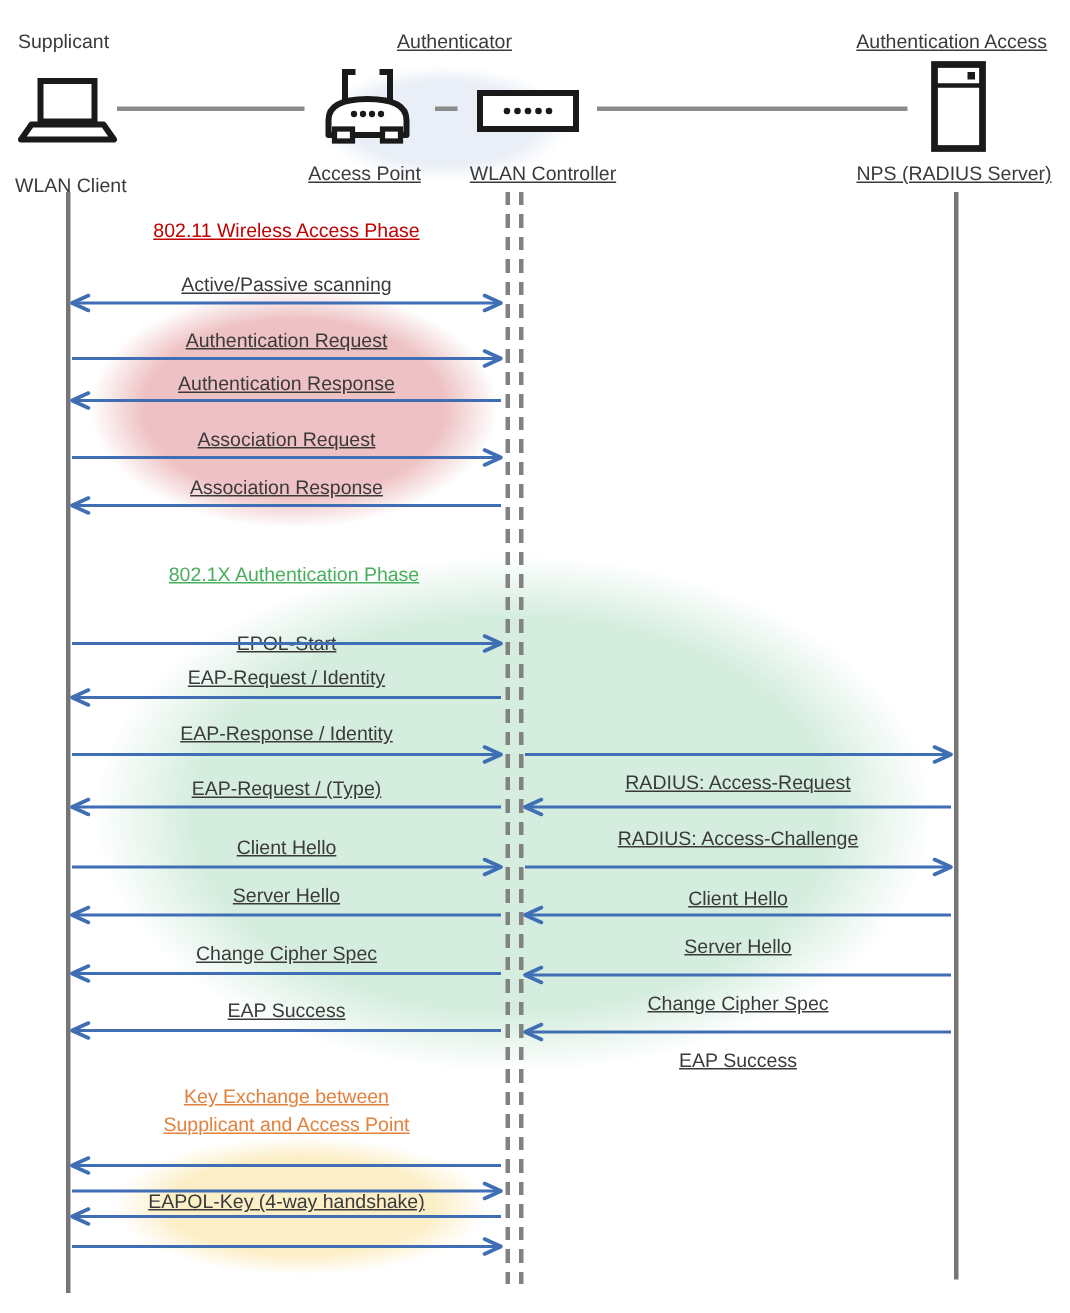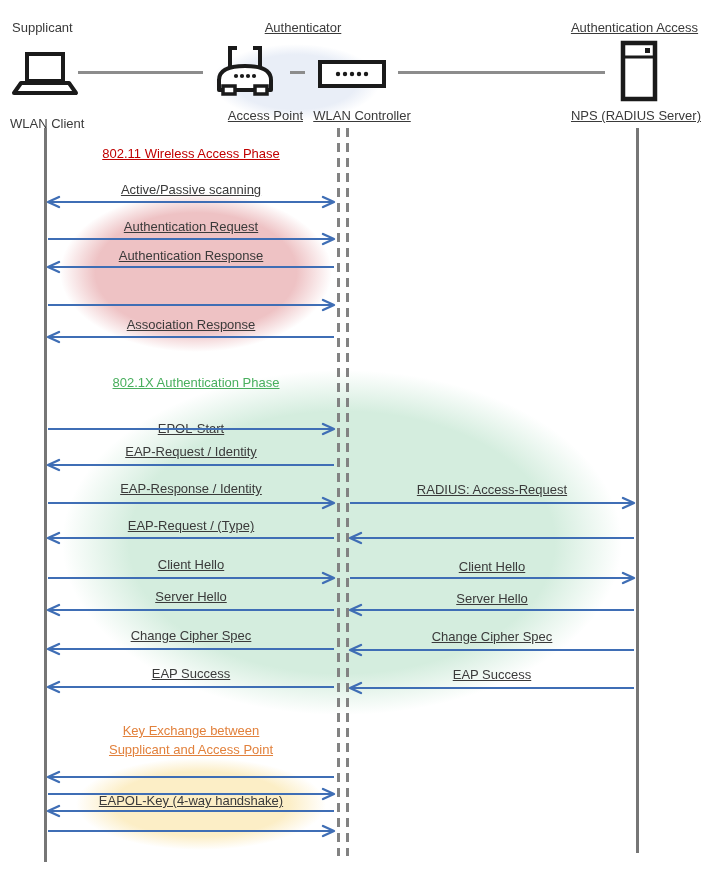--- a/index.html
+++ b/index.html
@@ -22,21 +22,21 @@
     width:3px;
     background:repeating-linear-gradient(to bottom,#828282 0 9px,rgba(0,0,0,0) 9px 15px);
   }
   .connector{height:3px;background:#8c8c8c;}
   
   .overlay{position:absolute;left:0;top:0;pointer-events:none;}
   .overlay line{stroke:#3f6eb5;stroke-width:2;}
   .overlay polyline{fill:none;stroke:#3f6eb5;stroke-width:2.4;stroke-linecap:round;stroke-linejoin:round;}
   
   .col-left{left:46px;width:290px;}
-  .col-right{left:350px;width:284px;}
+  .col-right{left:350px;width:284px;margin-top:32px;}
   .phase-title-red{color:#c00000;}
   .phase-title-green{color:#49af5e;}
   .phase-title-orange{color:#e2813c;}
   .icon svg{display:block;}
 </style>
 </head>
 <body>
 
 <div class="stage">
 
@@ -84,51 +84,53 @@
   </div>
   <div class="abs icon" style="left:620px;top:40px;">
     <svg width="38" height="62" viewBox="0 0 38 62">
       <rect x="3" y="3" width="32" height="56" fill="#fff" stroke="#1a1a1a" stroke-width="4.5"></rect>
       <line x1="4" y1="17" x2="34" y2="17" stroke="#1a1a1a" stroke-width="3"></line>
       <rect x="25" y="8" width="5" height="5" fill="#1a1a1a"></rect>
     </svg>
   </div>
 
   <div class="abs txt" style="left:10px;top:116px;">WLAN Client</div>
-  <div class="abs txt ctr" style="left:183px;top:108px;width:120px;text-align:right;">Access Point</div>
+  <div class="abs txt ctr" style="left:183px;top:108px;width:120px;">Access Point</div>
   <div class="abs txt ctr" style="left:302px;top:108px;width:120px;">WLAN Controller</div>
   <div class="abs txt ctr" style="left:556px;top:108px;width:160px;">NPS (RADIUS Server)</div>
 
   <div class="abs lifeline-solid" style="left:44px;top:128px;height:734px;"></div>
   <div class="abs lifeline-dashed" style="left:337px;top:128px;height:728px;"></div>
   <div class="abs lifeline-dashed" style="left:346px;top:128px;height:728px;"></div>
   <div class="abs lifeline-solid" style="left:636px;top:128px;height:725px;"></div>
 
   <div class="abs txt ctr phase-title-red" style="left:46px;top:146px;width:290px;">802.11 Wireless Access Phase</div>
   <div class="abs txt ctr phase-title-green" style="left:46px;top:375px;width:300px;">802.1X Authentication Phase</div>
   <div class="abs ctr phase-title-orange" style="left:46px;top:721px;width:290px;font-size:13px;line-height:19px;">
     <div>Key Exchange between</div>
     <div>Supplicant and Access Point</div>
   </div>
 
   <div class="abs txt ctr col-left" style="top:182px;">Active/Passive scanning</div>
   <div class="abs txt ctr col-left" style="top:219px;">Authentication Request</div>
   <div class="abs txt ctr col-left" style="top:248px;">Authentication Response</div>
+  <div class="abs txt ctr col-left" style="top:285px;">Association Request</div>
   <div class="abs txt ctr col-left" style="top:317px;">Association Response</div>
   <div class="abs txt ctr col-left" style="top:421px;">EPOL-Start</div>
   <div class="abs txt ctr col-left" style="top:444px;">EAP-Request / Identity</div>
   <div class="abs txt ctr col-left" style="top:481px;">EAP-Response / Identity</div>
   <div class="abs txt ctr col-left" style="top:518px;">EAP-Request / (Type)</div>
   <div class="abs txt ctr col-left" style="top:557px;">Client Hello</div>
   <div class="abs txt ctr col-left" style="top:589px;">Server Hello</div>
   <div class="abs txt ctr col-left" style="top:628px;">Change Cipher Spec</div>
   <div class="abs txt ctr col-left" style="top:666px;">EAP Success</div>
   <div class="abs txt ctr col-left" style="top:793px;">EAPOL-Key (4-way handshake)</div>
 
   <div class="abs txt ctr col-right" style="top:482px;">RADIUS: Access-Request</div>
+  <div class="abs txt ctr col-right" style="top:519px;">RADIUS: Access-Challenge</div>
   <div class="abs txt ctr col-right" style="top:559px;">Client Hello</div>
   <div class="abs txt ctr col-right" style="top:591px;">Server Hello</div>
   <div class="abs txt ctr col-right" style="top:629px;">Change Cipher Spec</div>
   <div class="abs txt ctr col-right" style="top:667px;">EAP Success</div>
 
   <svg class="overlay" width="713" height="875" viewBox="0 0 713 875">
 
     <g>
       <line x1="48" y1="202" x2="334" y2="202"></line>
       <polyline points="59,197 48,202 59,207"></polyline>

